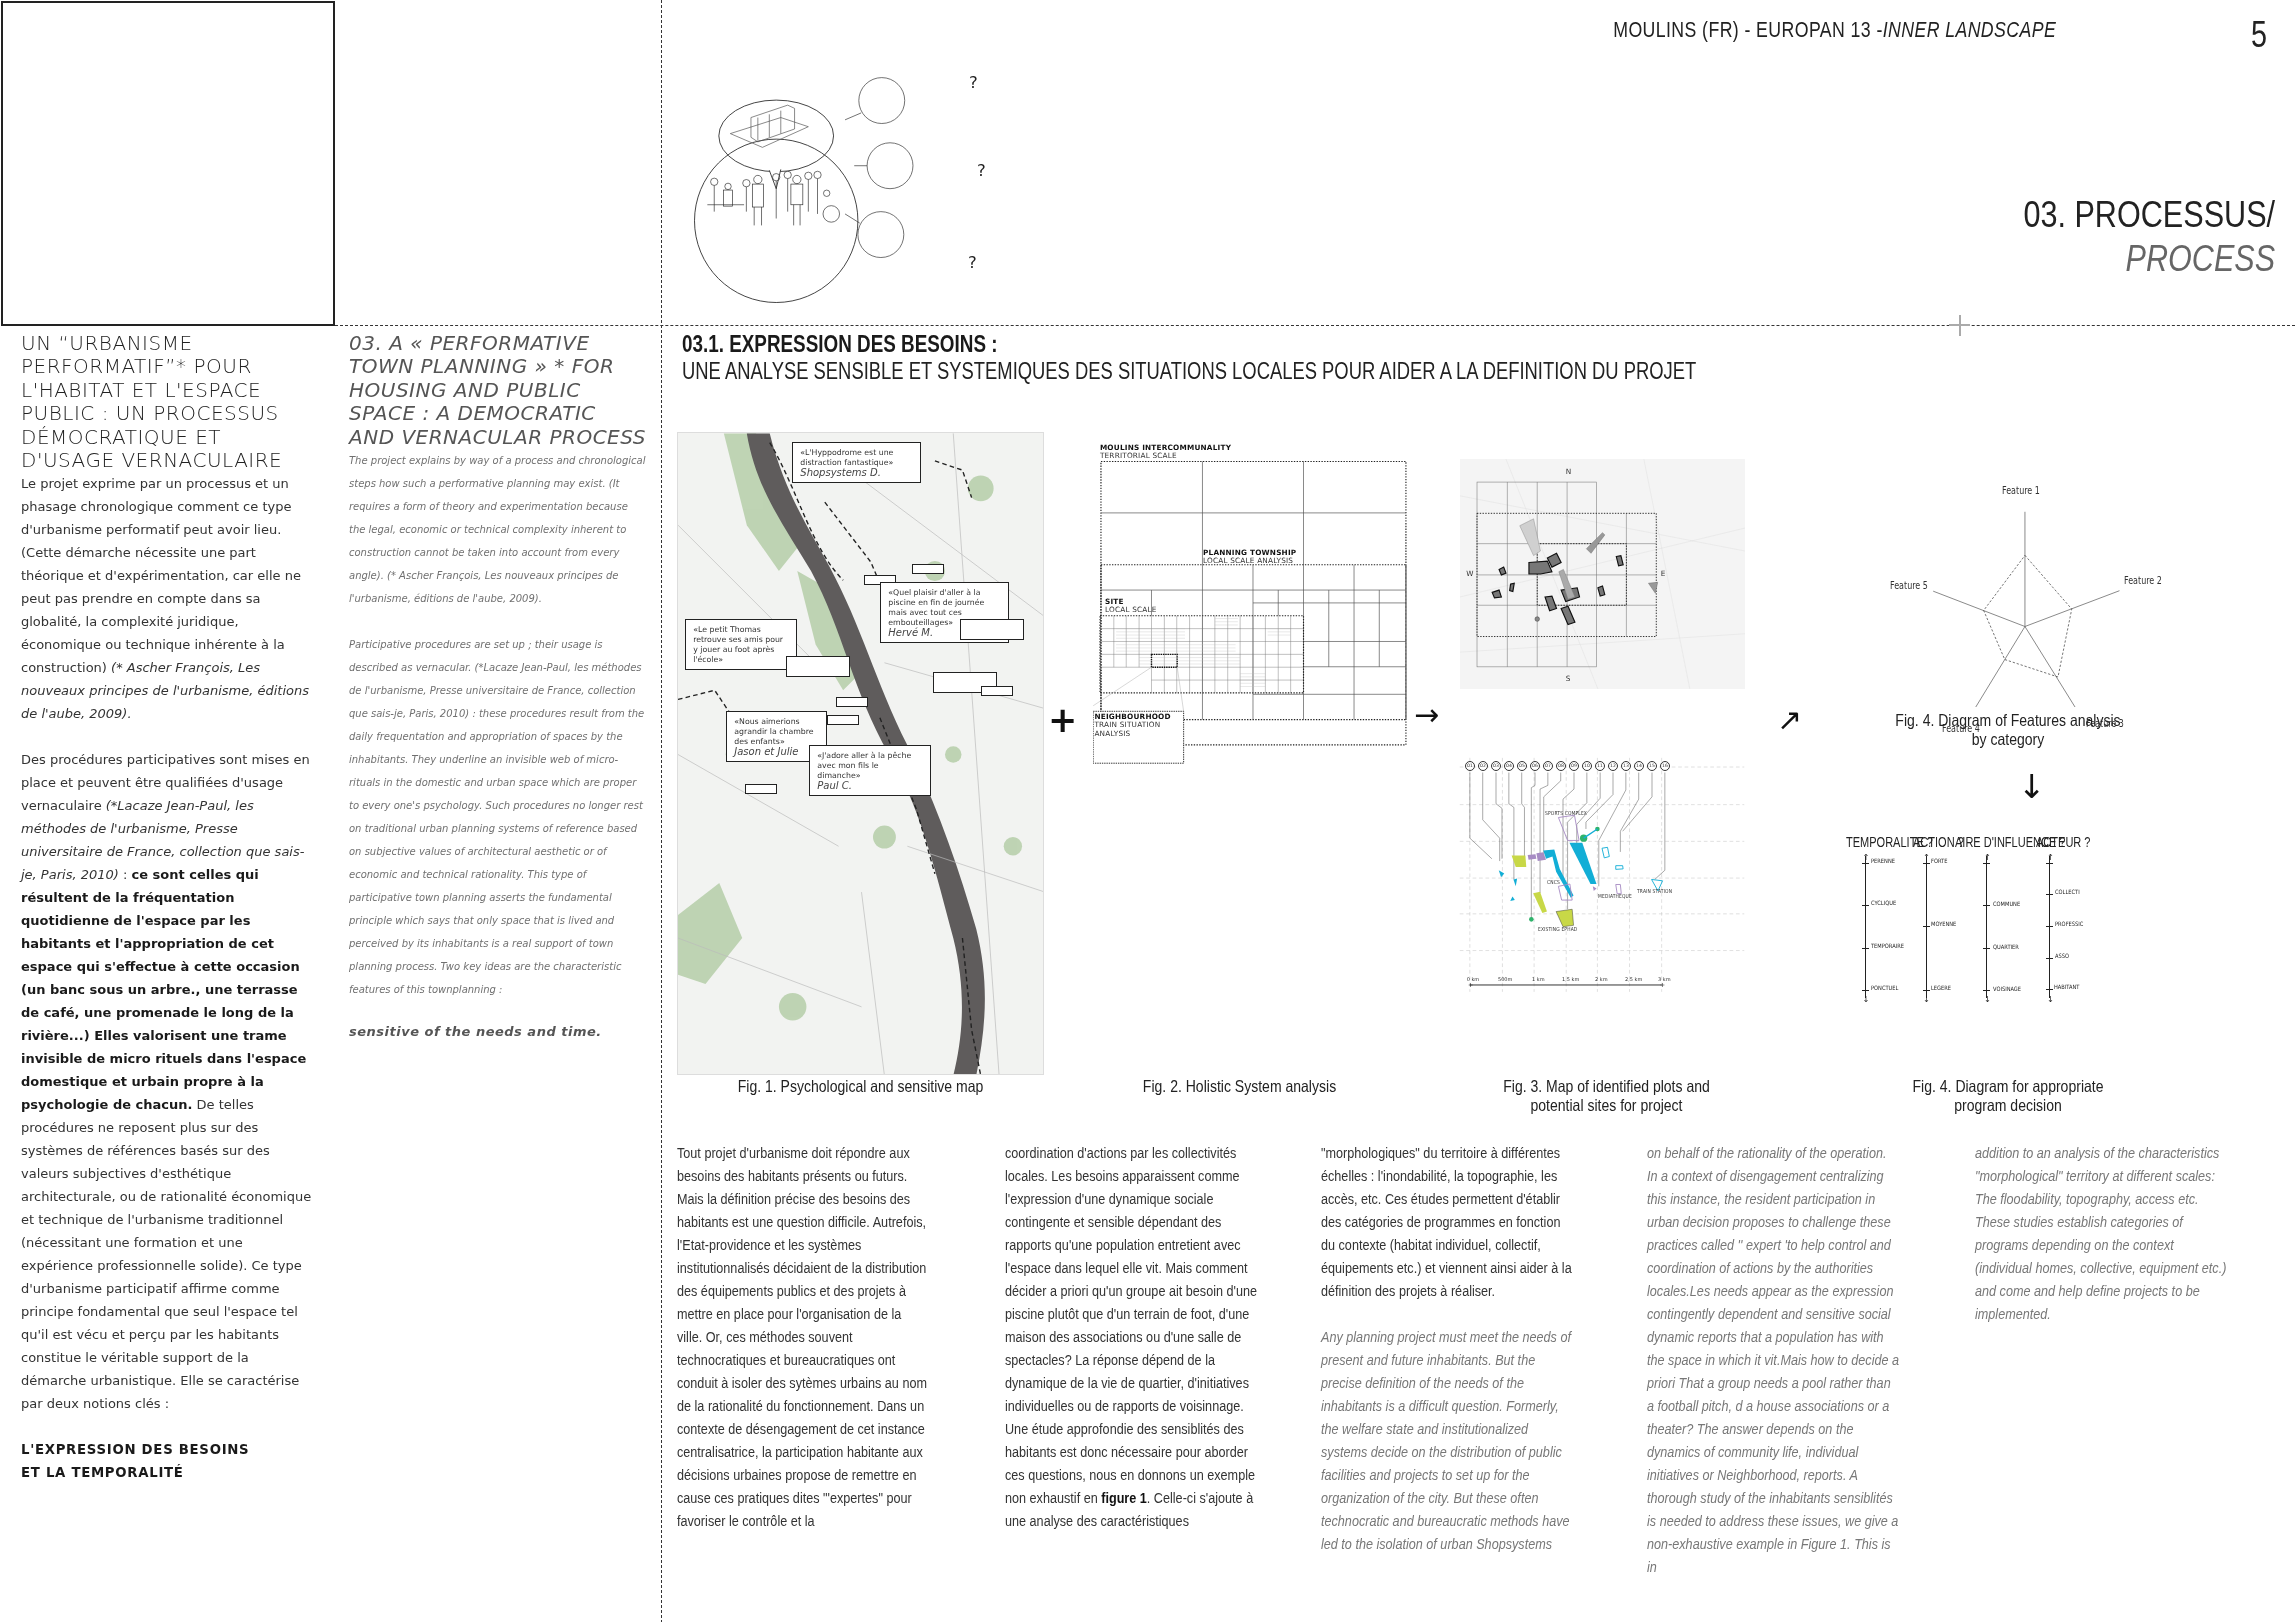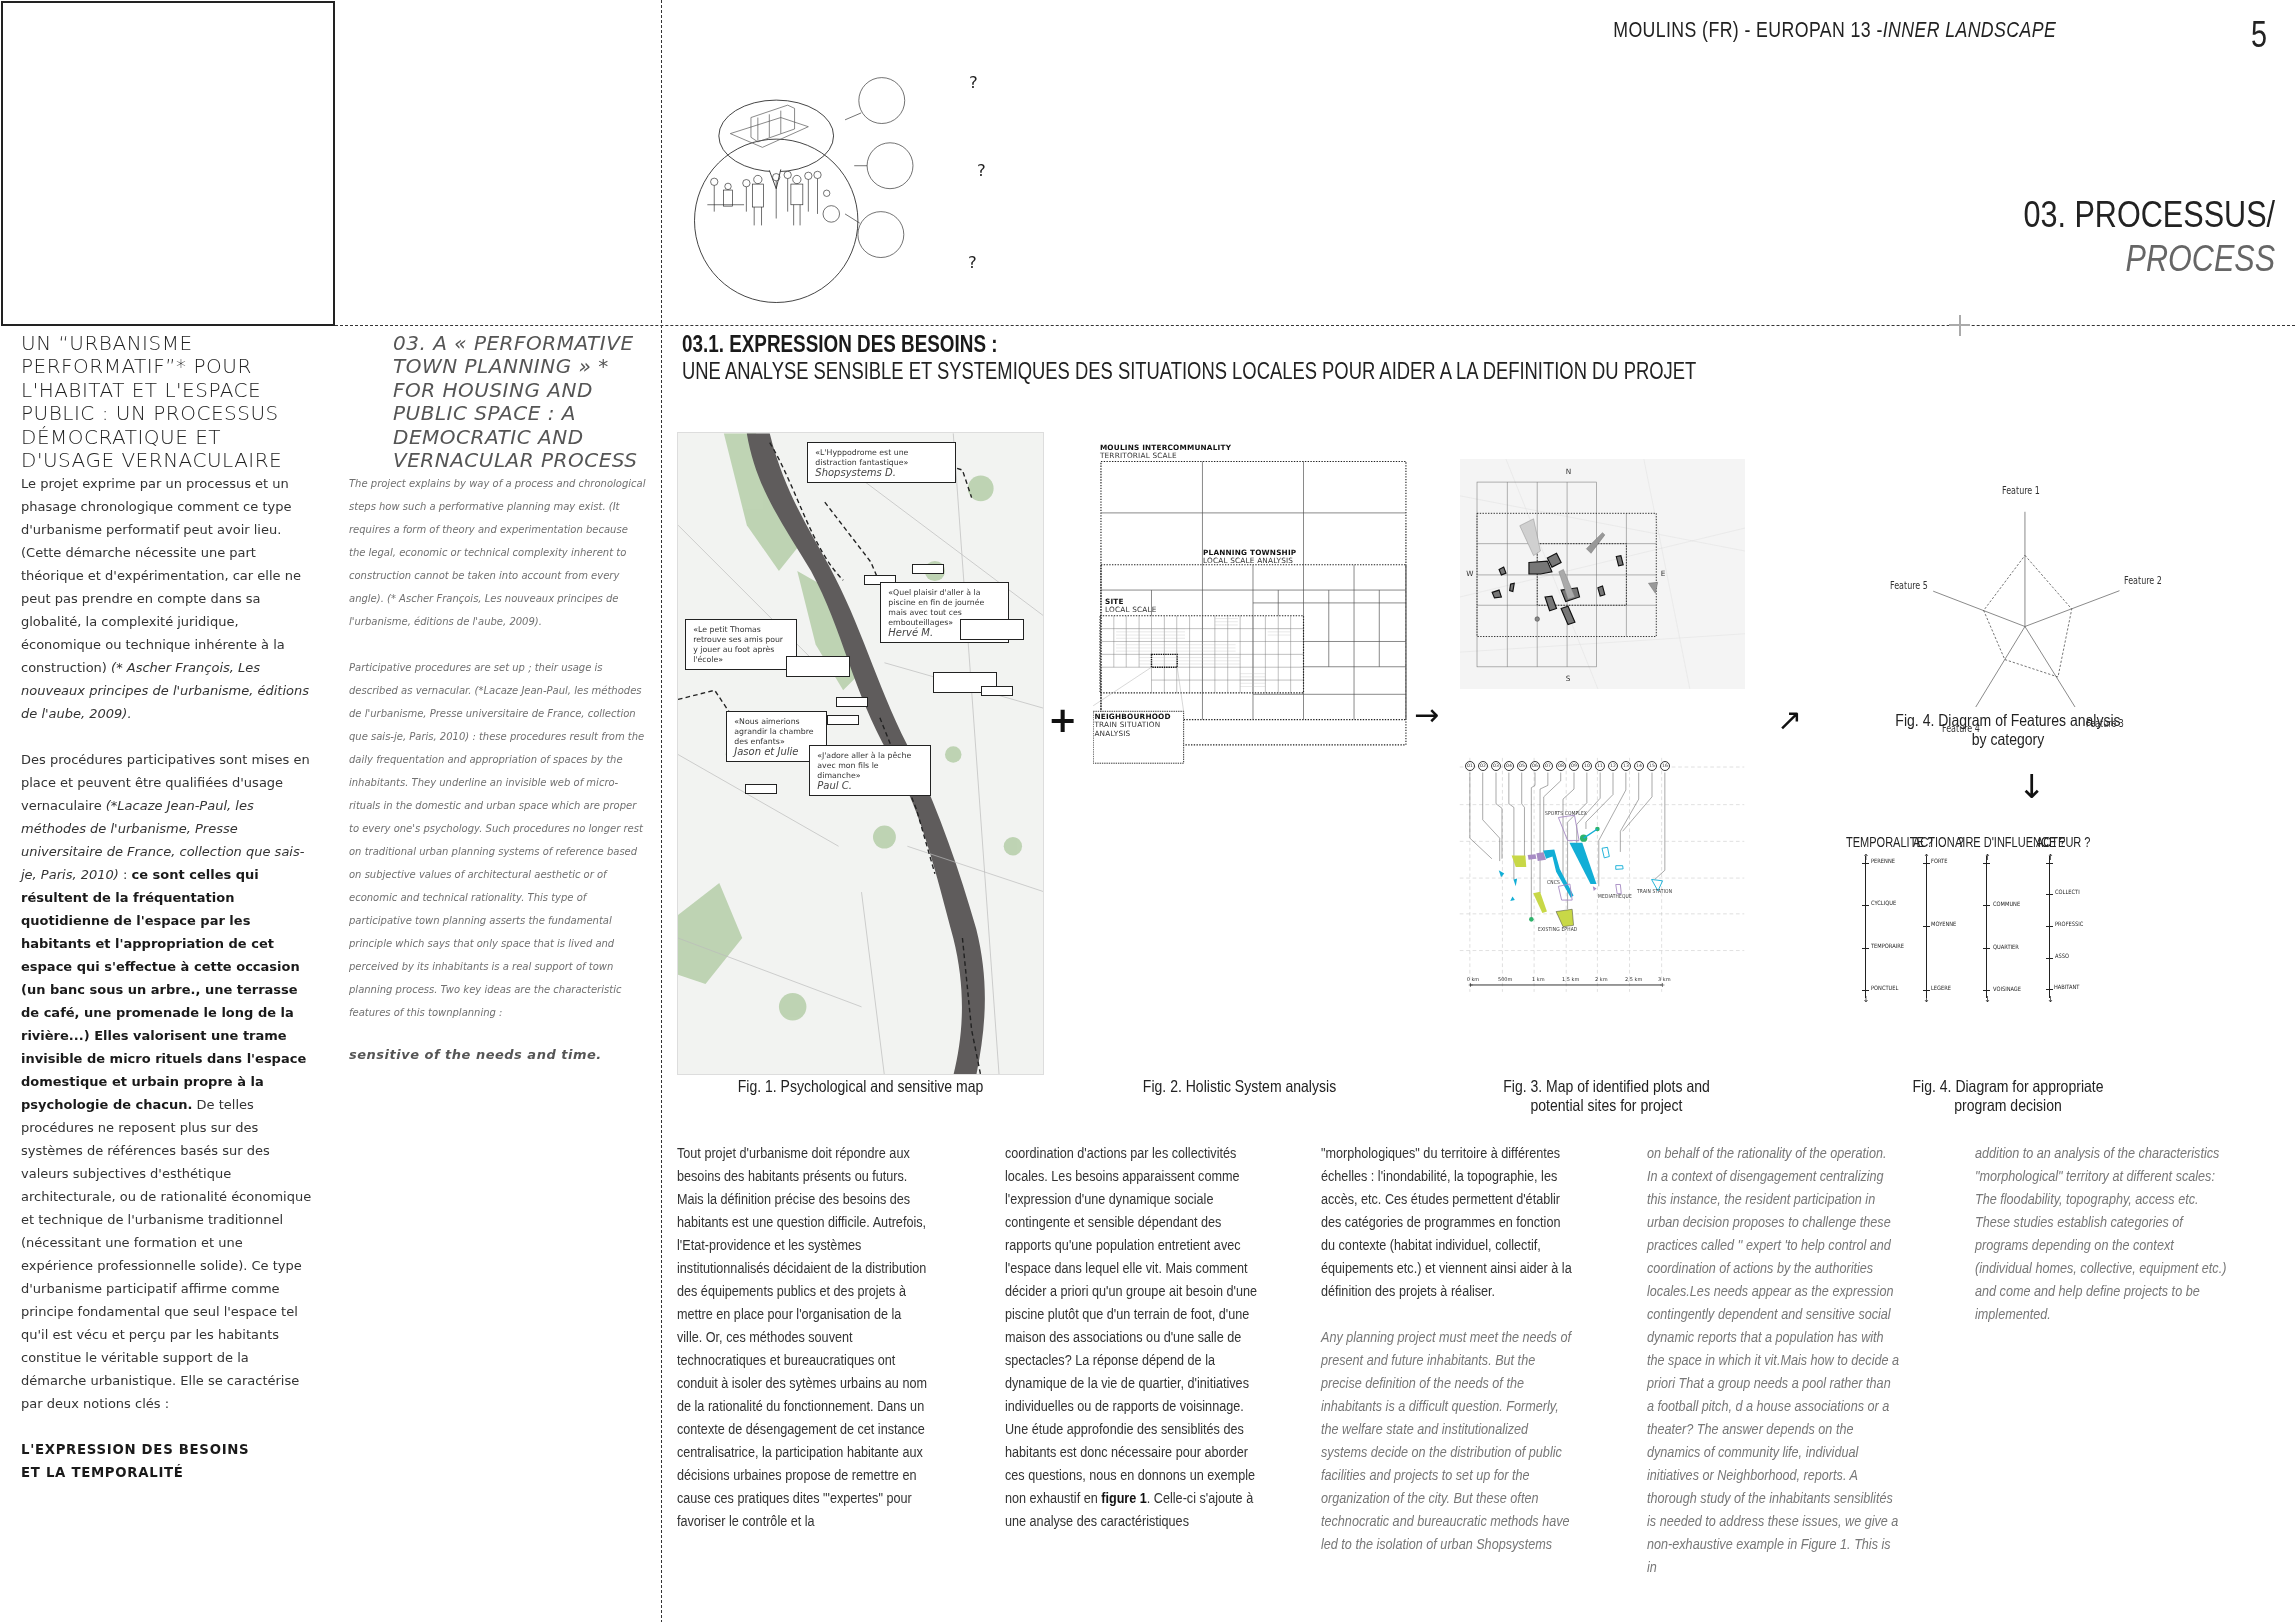--- a/index.html
+++ b/index.html
@@ -25,21 +25,21 @@
   .col1 { left: 21px; top: 332px; width: 294px; }
   .col1 h1 { font-family: "DejaVu Sans", sans-serif; font-weight: 300; font-size: 20px; line-height: 23.4px; letter-spacing: 0.5px; color: #222; text-transform: uppercase; }
   .col1 .body { font-size: 13px; line-height: 23px; color: #333; }
   .col1 .body i { font-style: italic; }
   .col1 .body b { font-weight: bold; color: #1a1a1a; }
   .col1 .para { margin-bottom: 23px; }
   .col1 .conclusion { font-weight: bold; font-size: 13.3px; line-height: 23px; letter-spacing: 0.7px; color: #1a1a1a; margin-top: 23px; }
 
   
   .col2 { left: 349px; top: 332px; width: 298px; color: #666; }
-  .col2 h2 { font-family: "DejaVu Sans", sans-serif; font-weight: 300; font-style: italic; font-size: 20px; line-height: 23.4px; letter-spacing: 0.5px; color: #555; text-transform: uppercase; margin-left: 44px; }
+  .col2 h2 { font-family: "DejaVu Sans", sans-serif; font-weight: 300; font-style: italic; font-size: 20px; line-height: 23.4px; letter-spacing: 0.5px; color: #555; text-transform: uppercase; }
   .col2 .body { font-style: italic; font-size: 10px; line-height: 23px; color: #707070; }
   .col2 .para { margin-bottom: 23px; }
   .col2 .closing { font-style: italic; font-weight: bold; font-size: 13px; color: #555; letter-spacing: 0.5px; }
 
   
   .main-heading { left: 682px; top: 331px; font-family: "Liberation Sans", sans-serif; font-weight: bold; font-size: 23px; color: #1a1a1a; transform: scaleX(0.82); transform-origin: left top; white-space: nowrap; }
   .main-sub { left: 682px; top: 358px; font-family: "Liberation Sans", sans-serif; font-size: 23px; color: #222; transform: scaleX(0.8); transform-origin: left top; white-space: nowrap; }
 
   
   .illus { left: 689px; top: 37px; width: 358px; height: 285px; }
@@ -217,21 +217,21 @@
     </g>
     <g stroke="#222" stroke-width="3" fill="none" stroke-dasharray="10 7">
       <path d="M200 20 C260 120, 290 250, 360 320"></path>
       <path d="M320 150 L420 280 L480 420"></path>
       <path d="M560 60 L620 80 L640 140"></path>
       <path d="M440 620 L520 820 L560 960"></path>
       <path d="M620 1100 L640 1300 L660 1400"></path>
       <path d="M0 580 L80 560 L120 620"></path>
     </g>
   </svg>
-  <div class="bubble" style="left:129px;top:9.2px;width:149px;">
+  <div class="bubble" style="left:114px;top:9.2px;width:129px;">
     <span>«L'Hyppodrome est une distraction fantastique»</span><i>Shopsystems D.</i>
   </div>
   <div class="bubble empty" style="left:234px;top:131px;width:32px;height:10px;"></div>
   <div class="bubble empty" style="left:186px;top:142px;width:32px;height:10px;"></div>
   <div class="bubble" style="left:202px;top:149px;width:129px;">
     <span>«Quel plaisir d'aller à la piscine en fin de journée mais avec tout ces embouteillages»</span><i>Hervé M.</i>
   </div>
   <div class="bubble empty" style="left:282px;top:186px;width:64px;height:20.7px;"></div>
   <div class="bubble" style="left:6.9px;top:186px;width:112px;">
     <span>«Le petit Thomas retrouve ses amis pour y jouer au foot après l'école»</span>

